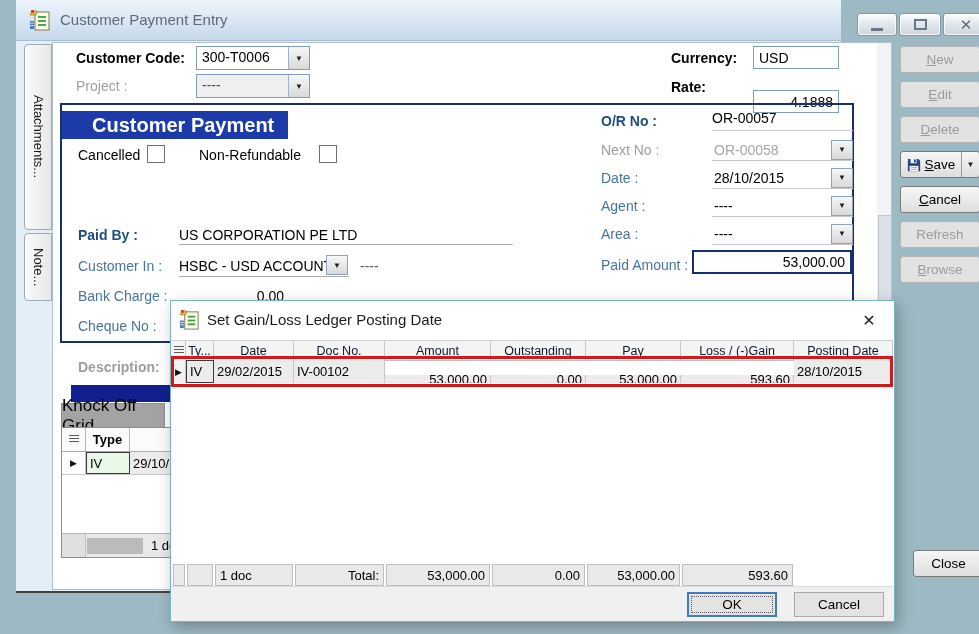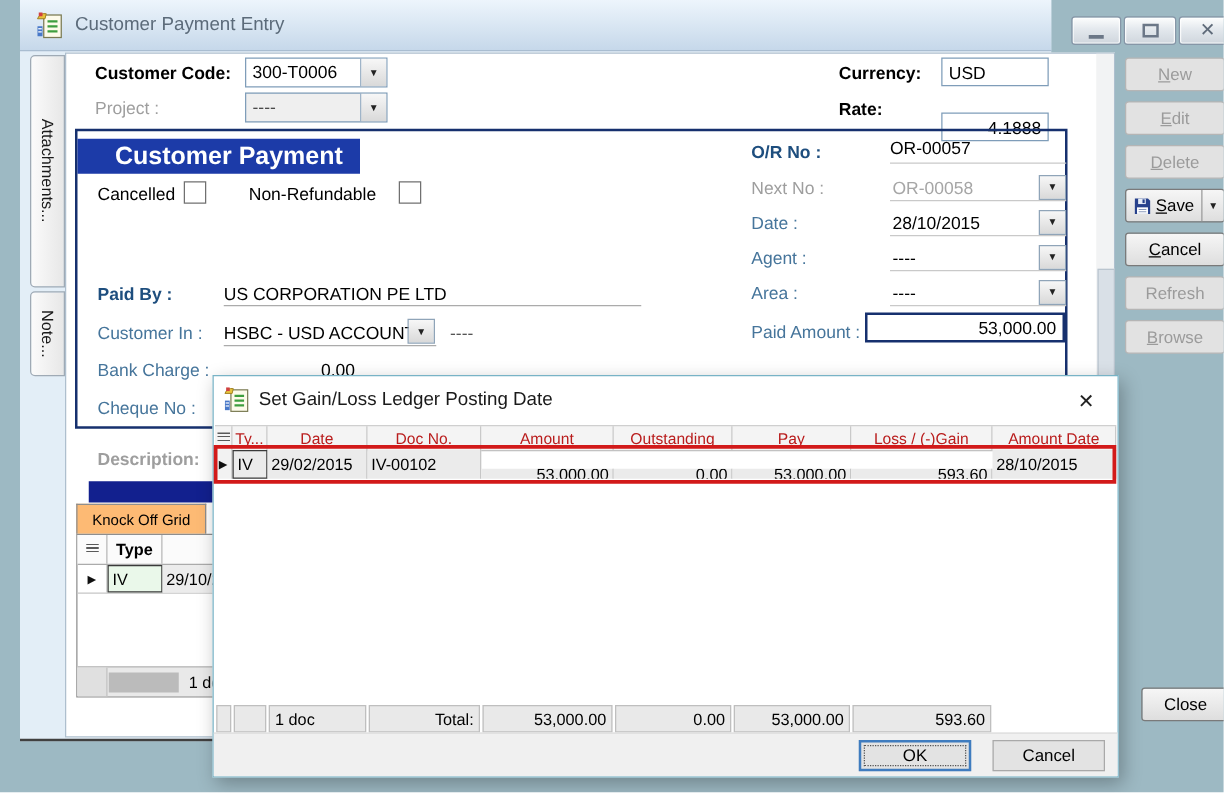--- a/index.html
+++ b/index.html
@@ -50,22 +50,22 @@
   .fcombo{position:absolute;height:22px;border-bottom:1px solid #C9C9C9;display:flex;align-items:center;box-sizing:border-box;}
   .fcombo .fval{flex:1;font-size:14px;padding-left:2px;white-space:nowrap;}
   .fbtn{width:22px;height:20px;border:1px solid #8FA4B8;background:linear-gradient(#F7F7F7,#D9D9D9);
        display:flex;align-items:center;justify-content:center;font-size:8px;color:#222;box-sizing:border-box;}
   .fplain{position:absolute;height:21px;border-bottom:1px solid #C9C9C9;font-size:14px;box-sizing:border-box;}
   .uline{position:absolute;height:1px;background:#ABABAB;}
   .pabox{position:absolute;left:676px;top:250px;width:160px;height:24px;border:2px solid #16306E;background:#fff;
        box-sizing:border-box;display:flex;align-items:center;justify-content:flex-end;padding-right:5px;font-size:14px;}
   .secbar{position:absolute;left:55px;top:385px;width:330px;height:17px;background:#12208E;}
   
-  .ktab{position:absolute;left:45px;top:403px;width:104px;height:25px;background:#fdba74;border:1px solid #8E8E8E;
-       border-bottom:none;font-size:12px;display:flex;align-items:center;justify-content:center;box-sizing:border-box;}
+  .ktab{position:absolute;left:45px;top:403px;width:104px;height:25px;background:#a3a3a3;border:1px solid #8E8E8E;
+       border-bottom:none;font-size:17px;display:flex;align-items:center;justify-content:center;box-sizing:border-box;}
   .kgrid{position:absolute;left:45px;top:427px;width:345px;height:131px;border:1px solid #8E8E8E;background:#fff;box-sizing:border-box;}
   .khead,.krow{display:grid;grid-template-columns:24px 44px 1fr;}
   .khead{height:23px;background:#FBFBFB;border-bottom:1px solid #ABABAB;}
   .khead div{border-right:1px solid #B8B8B8;display:flex;align-items:center;justify-content:center;font-size:13px;}
   .krow{height:22px;border-bottom:1px solid #C6C6C6;}
   .krow div{border-right:1px solid #C6C6C6;display:flex;align-items:center;font-size:13px;padding:0 3px;}
   .cornerlines{width:10px;height:9px;background:repeating-linear-gradient(to bottom,#5A5A5A 0 1px,transparent 1px 3px);}
   .marker{font-size:9px;color:#101010;}
   .greencell{background:#EAF8EA;border:1px solid #3A3A3A !important;}
   .graycell{background:#ECECEC;}
@@ -85,21 +85,21 @@
   
   .dialog{position:absolute;left:170px;top:300px;width:725px;height:322px;background:#fff;
        border:1px solid #78B3C6;box-shadow:3px 5px 14px rgba(0,0,0,0.28);box-sizing:border-box;}
   .dtitle{position:absolute;left:36px;top:0;line-height:38px;font-size:15px;color:#1A1A1A;}
   .dclose{position:absolute;right:10px;top:7px;width:30px;height:25px;display:flex;align-items:center;justify-content:center;
        font-size:16px;color:#222;}
   .dhead,.drow,.dfoot{display:grid;grid-template-columns:14px 28px 80px 91px 106px 95px 95px 113px 99px;}
   .dhead{position:absolute;left:1px;top:39px;width:721px;height:19px;background:#F4F4F4;
        border-top:1px solid #CFCFCF;border-bottom:1px solid #C2C2C2;}
   .dhead div{border-right:1px solid #C9C9C9;display:flex;align-items:center;justify-content:center;
-       font-size:12.5px;color:#b91c1c;overflow:hidden;white-space:nowrap;}
+       font-size:12.5px;color:#0f172a;overflow:hidden;white-space:nowrap;}
   .drow{position:absolute;left:1px;top:59px;width:721px;height:23px;}
   .drow div{background:#EBEBEB;border-right:1px solid #C6C6C6;display:flex;align-items:center;
        font-size:13px;padding:0 3px;white-space:nowrap;overflow:hidden;box-sizing:border-box;}
   .drow .ind{background:#F2F2F2;justify-content:center;padding:0;}
   .num{justify-content:flex-end;text-align:right;margin-top:15px;}
   .redbox{position:absolute;left:0;top:55px;width:722px;height:31px;border:3px solid #D21A1A;
        box-sizing:border-box;pointer-events:none;z-index:5;}
   .dfoot{position:absolute;left:1px;top:263px;width:721px;height:22px;}
   .dfoot div{margin:0 1px;background:#E9E9E9;border:1px solid #BFBFBF;display:flex;align-items:center;
        font-size:13px;padding:0 4px;white-space:nowrap;overflow:hidden;box-sizing:border-box;}
@@ -297,21 +297,21 @@
       <div>
           <span class="cornerlines"></span>
         </div>
       <div>Ty...</div>
       <div>Date</div>
       <div>Doc No.</div>
       <div>Amount</div>
       <div>Outstanding</div>
       <div>Pay</div>
       <div>Loss / (-)Gain</div>
-      <div>Amount Date</div>
+      <div>Posting Date</div>
     </div>
 
     <div class="drow">
       <div class="ind">
           <span class="marker">▶</span>
         </div>
       <div class="greencell">IV</div>
       <div>29/02/2015</div>
       <div>IV-00102</div>
       <div class="num">53,000.00</div>

